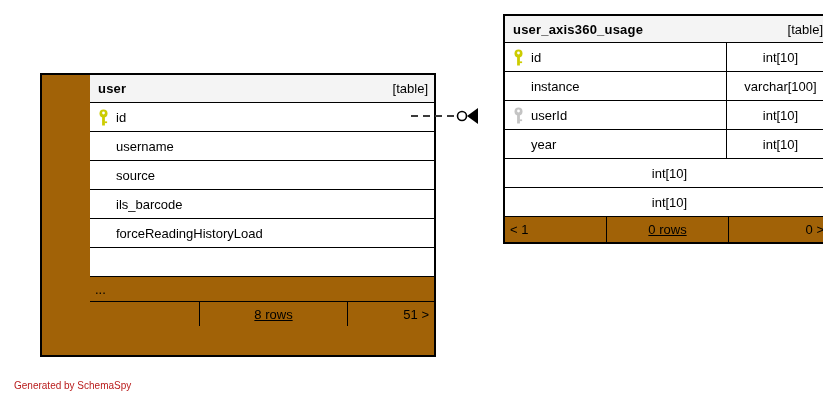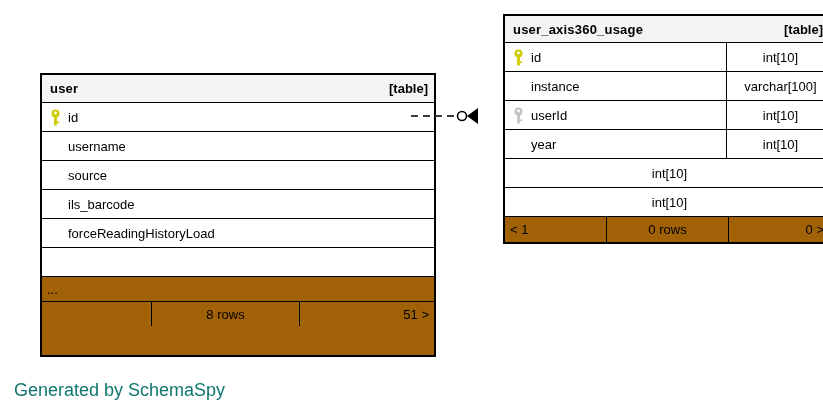--- a/index.html
+++ b/index.html
@@ -13,21 +13,21 @@
 
   .table-box {
     position:absolute; background:#a16207; border:2px solid #000;margin-left:26px;
   }
   .tbl-header {
     display:flex; justify-content:space-between; align-items:center;
     background:#f4f4f4; border-bottom:1px solid #000;
     padding:0 6px 0 8px; font-size:13px;
   }
   .tbl-header .tbl-name { font-weight:bold; letter-spacing:0.2px; }
-  .tbl-header .tbl-badge { font-weight:bold; }
+  .tbl-header .tbl-badge { font-weight:normal; }
 
   .row {
     display:flex; align-items:center; border-bottom:1px solid #000;
     height:29px; font-size:13px; background:#fff;
   }
   .key-slot {
     width:26px; flex:0 0 26px; display:flex; align-items:center;
     justify-content:center; height:100%;
   }
   .col-label { flex:1; }
@@ -42,41 +42,41 @@
 
   .ellipsis-row { height:25px; padding-left:5px; font-size:13px;
     display:flex; align-items:center; border-bottom:1px solid #000; }
 
   .tbl-footer { display:flex; font-size:13px; }
   .tbl-footer .fcell {
     display:flex; align-items:center; height:100%;
   }
   .tbl-footer .fcell.sep { border-right:1px solid #000; }
   .fcell.align-l { justify-content:flex-start; padding-left:5px; }
-  .fcell.align-c { justify-content:center; }
+  .fcell.align-c { justify-content:center;text-decoration:underline; }
   .fcell.align-r { justify-content:flex-end; padding-right:5px; }
 
   
-  #tbl-user { left:14px; top:73px; width:396px; height:284px; }
+  #tbl-user { left:14px; top:73px; width:396px; height:284px;padding-left:48px; }
   #tbl-user .tbl-header { height:28px; }
   #tbl-user .tbl-footer { height:24px; }
   #tbl-user .fcell.c1 { width:110px; }
   #tbl-user .fcell.c2 { width:148px; }
   #tbl-user .fcell.c3 { flex:1; }
 
   
   #tbl-usage { left:477px; top:14px; width:328px; height:230px; }
   #tbl-usage .tbl-header { height:27px; }
   #tbl-usage .tbl-footer { height:25px; }
   #tbl-usage .fcell.c1 { width:102px; }
   #tbl-usage .fcell.c2 { width:122px; }
   #tbl-usage .fcell.c3 { flex:1; }
 
   .generator-note {
-    position:absolute; left:14px; top:380px; font-size:18px; color:#0f766e;
+    position:absolute; left:14px; top:380px; font-size:10px; color:#b91c1c;
   }
   .connector { position:absolute; left:410px; top:104px; }
 </style>
 </head>
 <body>
 
 <div class="canvas">
 
   <div class="table-box" id="tbl-user">
     <div class="tbl-header">

